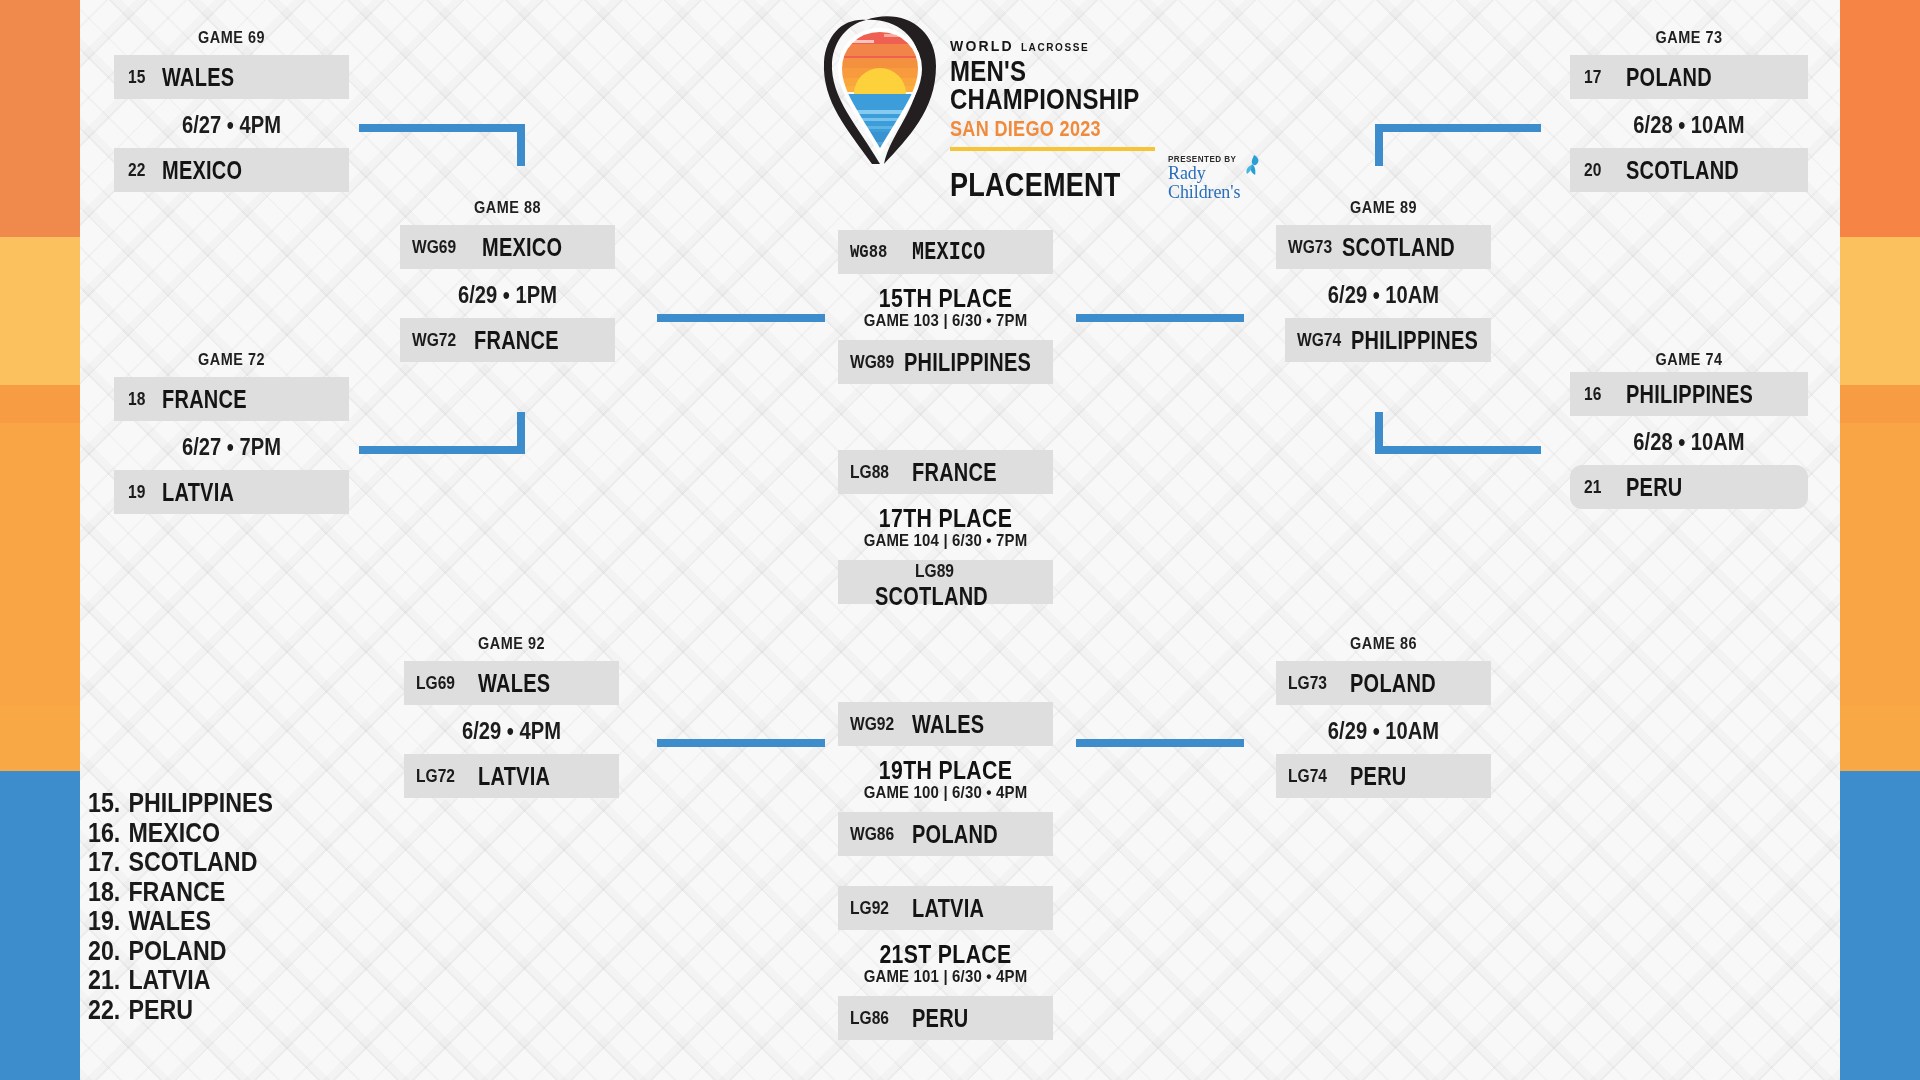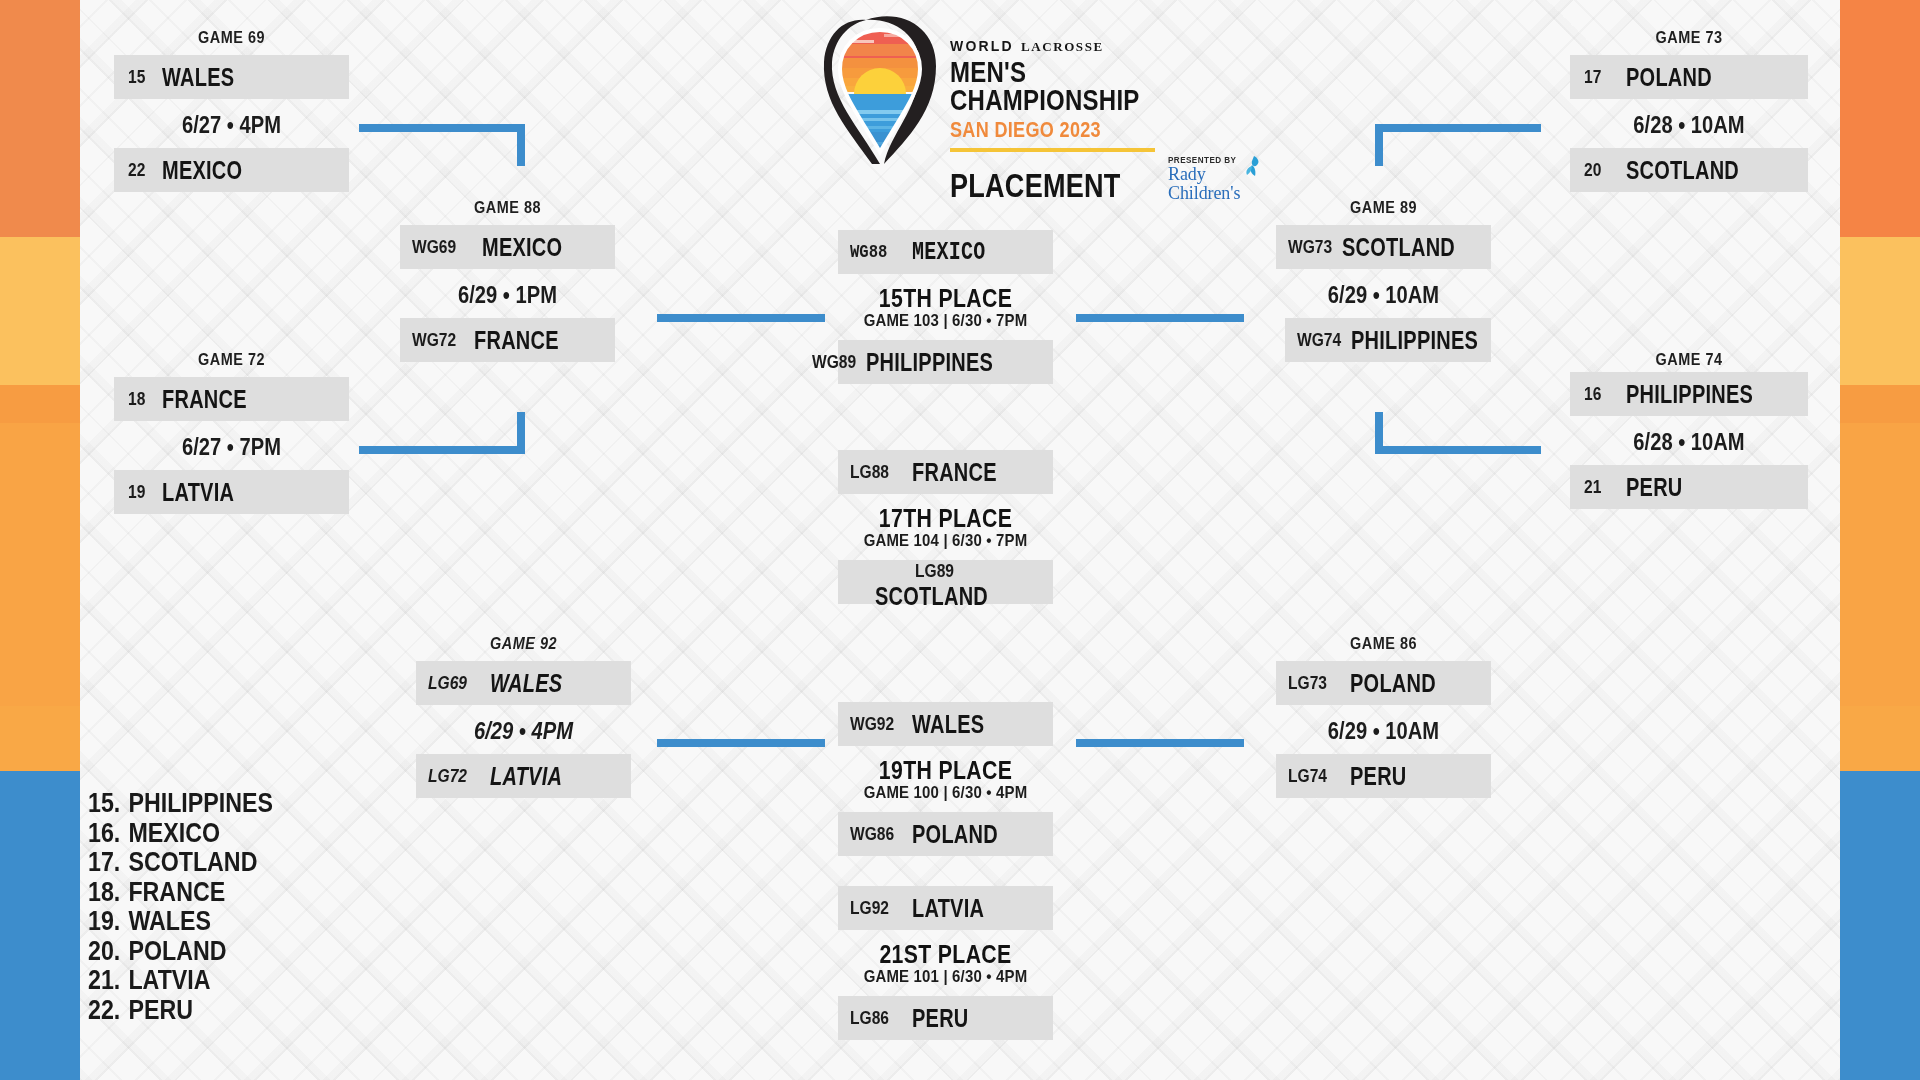--- a/index.html
+++ b/index.html
@@ -102,23 +102,22 @@
   
   #header { position:absolute; left:742px; top:8px; width:420px; height:180px; }
   .logo-mark { position:absolute; left:0; top:6px; width:118px; height:152px; }
   .logo-text { position:absolute; left:128px; top:30px; width:300px; }
   .wl-line { display:flex; align-items:baseline; gap:7px; margin-bottom:3px; }
   .wl-world {
     font-size:14px; font-weight:700; color:#161616;
     letter-spacing:2.2px;
   }
   .wl-lax {
-    font-size:13px; font-weight:700; color:#161616;
+    font-size:10px; font-weight:700; color:#161616;
     letter-spacing:1.6px;
-    font-family:Liberation Serif, serif;
   }
   .hd-mens, .hd-champ {
     font-size:30px; font-weight:700; color:#141414;
     line-height:.93; letter-spacing:.3px;
     transform:scaleX(.80); transform-origin:left center;
   }
   .hd-city {
     font-size:22px; font-weight:700; color:#f08a3c;
     letter-spacing:.4px; margin-top:3px;
     transform:scaleX(.82); transform-origin:left center;
@@ -290,41 +289,41 @@
       <span class="seed" style="width:62px;">WG69</span>
       <span class="team">MEXICO</span>
     </div>
     <div class="slot-time" style="margin:12px 0 9px;">6/29 • 1PM</div>
     <div class="slot" style="padding:0 12px;">
       <span class="seed" style="width:62px;">WG72</span>
       <span class="team">FRANCE</span>
     </div>
   </div>
 
-  <div class="abs" style="left:336px; top:634px; width:215px;font-style:italic;">
+  <div class="abs" style="left:324px; top:634px; width:215px;">
     <div class="game-label">GAME 92</div>
     <div class="slot" style="margin-top:7px; padding:0 12px;">
       <span class="seed" style="width:62px;">LG69</span>
       <span class="team">WALES</span>
     </div>
     <div class="slot-time" style="margin:12px 0 9px;">6/29 • 4PM</div>
     <div class="slot" style="padding:0 12px;">
       <span class="seed" style="width:62px;">LG72</span>
       <span class="team">LATVIA</span>
     </div>
   </div>
 
   <div class="abs" style="left:758px; top:230px; width:215px;">
     <div class="slot" style="padding:0 12px;font-family:Liberation Mono, monospace;">
       <span class="seed" style="width:62px;">WG88</span>
       <span class="team">MEXICO</span>
     </div>
     <div class="place-title" style="margin-top:11px;">15TH PLACE</div>
     <div class="place-sub" style="margin-bottom:9px;">GAME 103 | 6/30 • 7PM</div>
-    <div class="slot" style="padding:0 28px;justify-content:flex-end;">
+    <div class="slot" style="padding:0 12px;">
       <span class="seed" style="width:62px;">WG89</span>
       <span class="team">PHILIPPINES</span>
     </div>
   </div>
 
   <div class="abs" style="left:758px; top:450px; width:215px;">
     <div class="slot" style="padding:0 12px;">
       <span class="seed" style="width:62px;">LG88</span>
       <span class="team">FRANCE</span>
     </div>
@@ -401,21 +400,21 @@
     </div>
   </div>
 
   <div class="abs" style="left:1490px; top:350px; width:238px;">
     <div class="game-label">GAME 74</div>
     <div class="slot" style="margin-top:2px; padding:0 14px;">
       <span class="seed" style="width:42px;">16</span>
       <span class="team">PHILIPPINES</span>
     </div>
     <div class="slot-time" style="margin:12px 0 9px;">6/28 • 10AM</div>
-    <div class="slot" style="padding:0 14px;">
+    <div class="slot" style="padding:0 14px;border-radius:12px;">
       <span class="seed" style="width:42px;">21</span>
       <span class="team">PERU</span>
     </div>
   </div>
 
   <div id="standings">
       <div class="stand-row">
         <span class="stand-rank">15.</span>
         <span class="stand-team">PHILIPPINES</span>
       </div>

